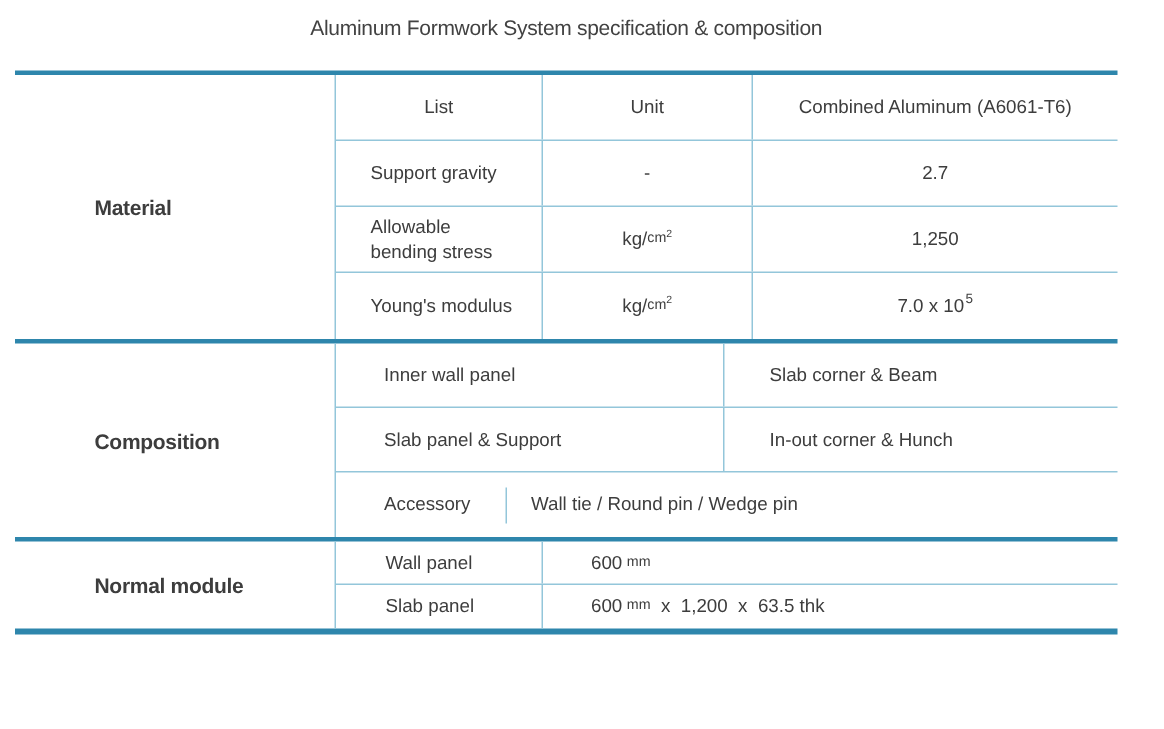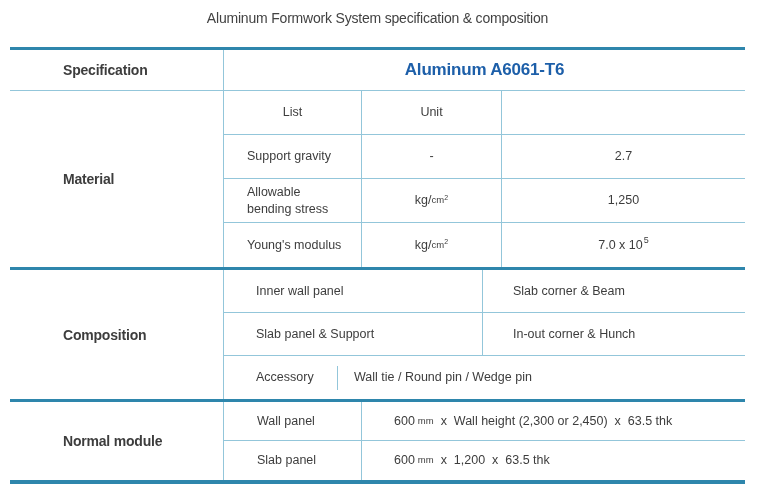--- a/index.html
+++ b/index.html
@@ -53,46 +53,43 @@
   .sup{font-size:9px;position:relative;top:-5px;margin-left:1px;}
   
   .comp-row{display:flex;height:43px;border-bottom:1px solid var(--thin);}
   .comp-row:last-child{border-bottom:none;}
   .c-left{flex:0 0 259px;border-right:1px solid var(--thin);justify-content:flex-start;padding-left:32px;text-align:right;}
   .c-right{flex:1;justify-content:flex-start;padding-left:30px;}
   .acc-label{flex:0 0 113px;justify-content:flex-start;padding-left:32px;}
   .acc-divider{width:1px;height:24px;background:var(--thin);align-self:center;}
   .acc-val{flex:1;justify-content:flex-start;padding-left:16px;}
   
-  .n-row{display:flex;height:39px;border-bottom:1px solid var(--thin);}
+  .n-row{display:flex;height:29px;border-bottom:1px solid var(--thin);}
   .n-row:last-child{border-bottom:none;}
   .n-label{flex:0 0 138px;border-right:1px solid var(--thin);justify-content:flex-start;padding-left:33px;}
   .n-val{flex:1;justify-content:flex-start;padding-left:32px;white-space:pre;}
   .mm{font-size:9.5px;margin-left:3px;}
 </style>
 </head>
 <body>
 
 <div>
 
   <div class="page-title">Aluminum Formwork System specification &amp; composition</div>
 
   <div class="spec-table">
 
-    <div class="row spec-row thin-bottom">
-      <div class="left-col">Specification</div>
-      <div class="cell spec-value">Aluminum A6061-T6</div>
-    </div>
 
     <div class="row thick-bottom">
       <div class="left-col">Material</div>
       <div class="right-pane">
         <div class="m-row header-row">
           <div class="cell c-list">List</div>
           <div class="cell c-unit">Unit</div>
+          <div class="cell c-val">Combined Aluminum (A6061-T6)</div>
         </div>
         <div class="m-row">
           <div class="cell c-list">Support gravity</div>
           <div class="cell c-unit">-</div>
           <div class="cell c-val">2.7</div>
         </div>
         <div class="m-row">
           <div class="cell c-list">Allowable
 bending stress</div>
           <div class="cell c-unit">
@@ -134,21 +131,21 @@
           <div class="cell acc-val">Wall tie / Round pin / Wedge pin</div>
         </div>
       </div>
     </div>
 
     <div class="row">
       <div class="left-col">Normal module</div>
       <div class="right-pane">
         <div class="n-row">
           <div class="cell n-label">Wall panel</div>
-          <div class="cell n-val"><span>600</span><span class="mm">mm</span><span>  x  Wall height (2,300 or 2,450)  x  63.5 thk</span></div>
+          <div class="cell n-val"><span>600</span><span class="mm">mm</span></div>
         </div>
         <div class="n-row">
           <div class="cell n-label">Slab panel</div>
           <div class="cell n-val"><span>600</span><span class="mm">mm</span><span>  x  1,200  x  63.5 thk</span></div>
         </div>
       </div>
     </div>
 
   </div>
 </div>

